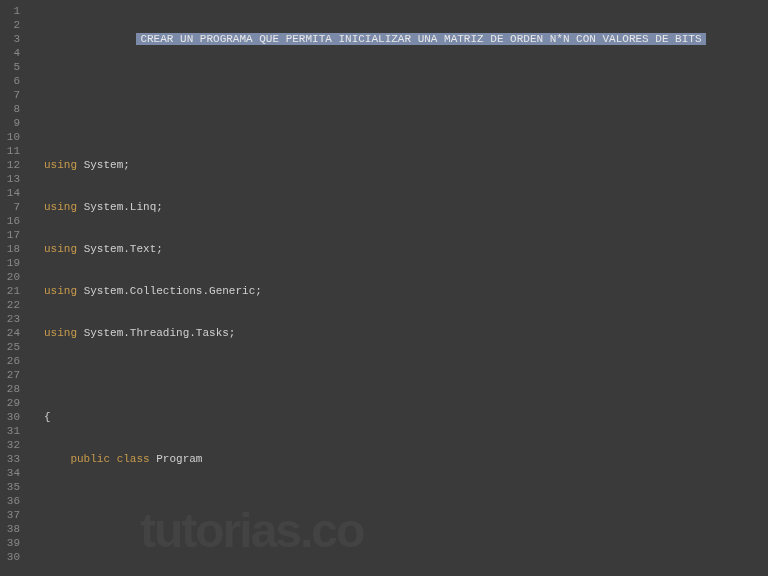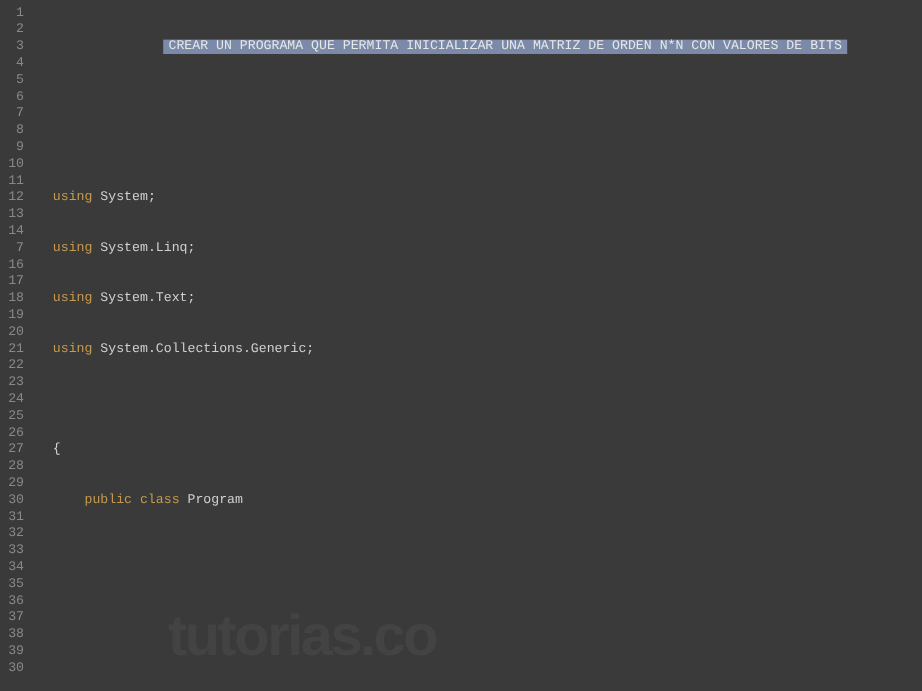--- a/index.html
+++ b/index.html
@@ -106,20 +106,21 @@
     </div>
 
   <div class="code">
     <div class="line">              <span class="hl-banner">CREAR UN PROGRAMA QUE PERMITA INICIALIZAR UNA MATRIZ DE ORDEN N*N CON VALORES DE BITS</span></div>
     <div class="line"></div>
     <div class="line"></div>
     <div class="line"><span class="kw-using">using</span> <span class="ident">System</span>;</div>
     <div class="line"><span class="kw-using">using</span> <span class="ident">System.Linq</span>;</div>
     <div class="line"><span class="kw-using">using</span> <span class="ident">System.Text</span>;</div>
     <div class="line"><span class="kw-using">using</span> <span class="ident">System.Collections.Generic</span>;</div>
+    <div class="line"><span class="kw-using">using</span> <span class="ident">System.Threading.Tasks</span>;</div>
     <div class="line"></div>
     <div class="line">{</div>
     <div class="line">    <span class="kw-mod">public</span> <span class="kw-class">class</span> <span class="ident">Program</span></div>
     
     
     
     
     
     
     

